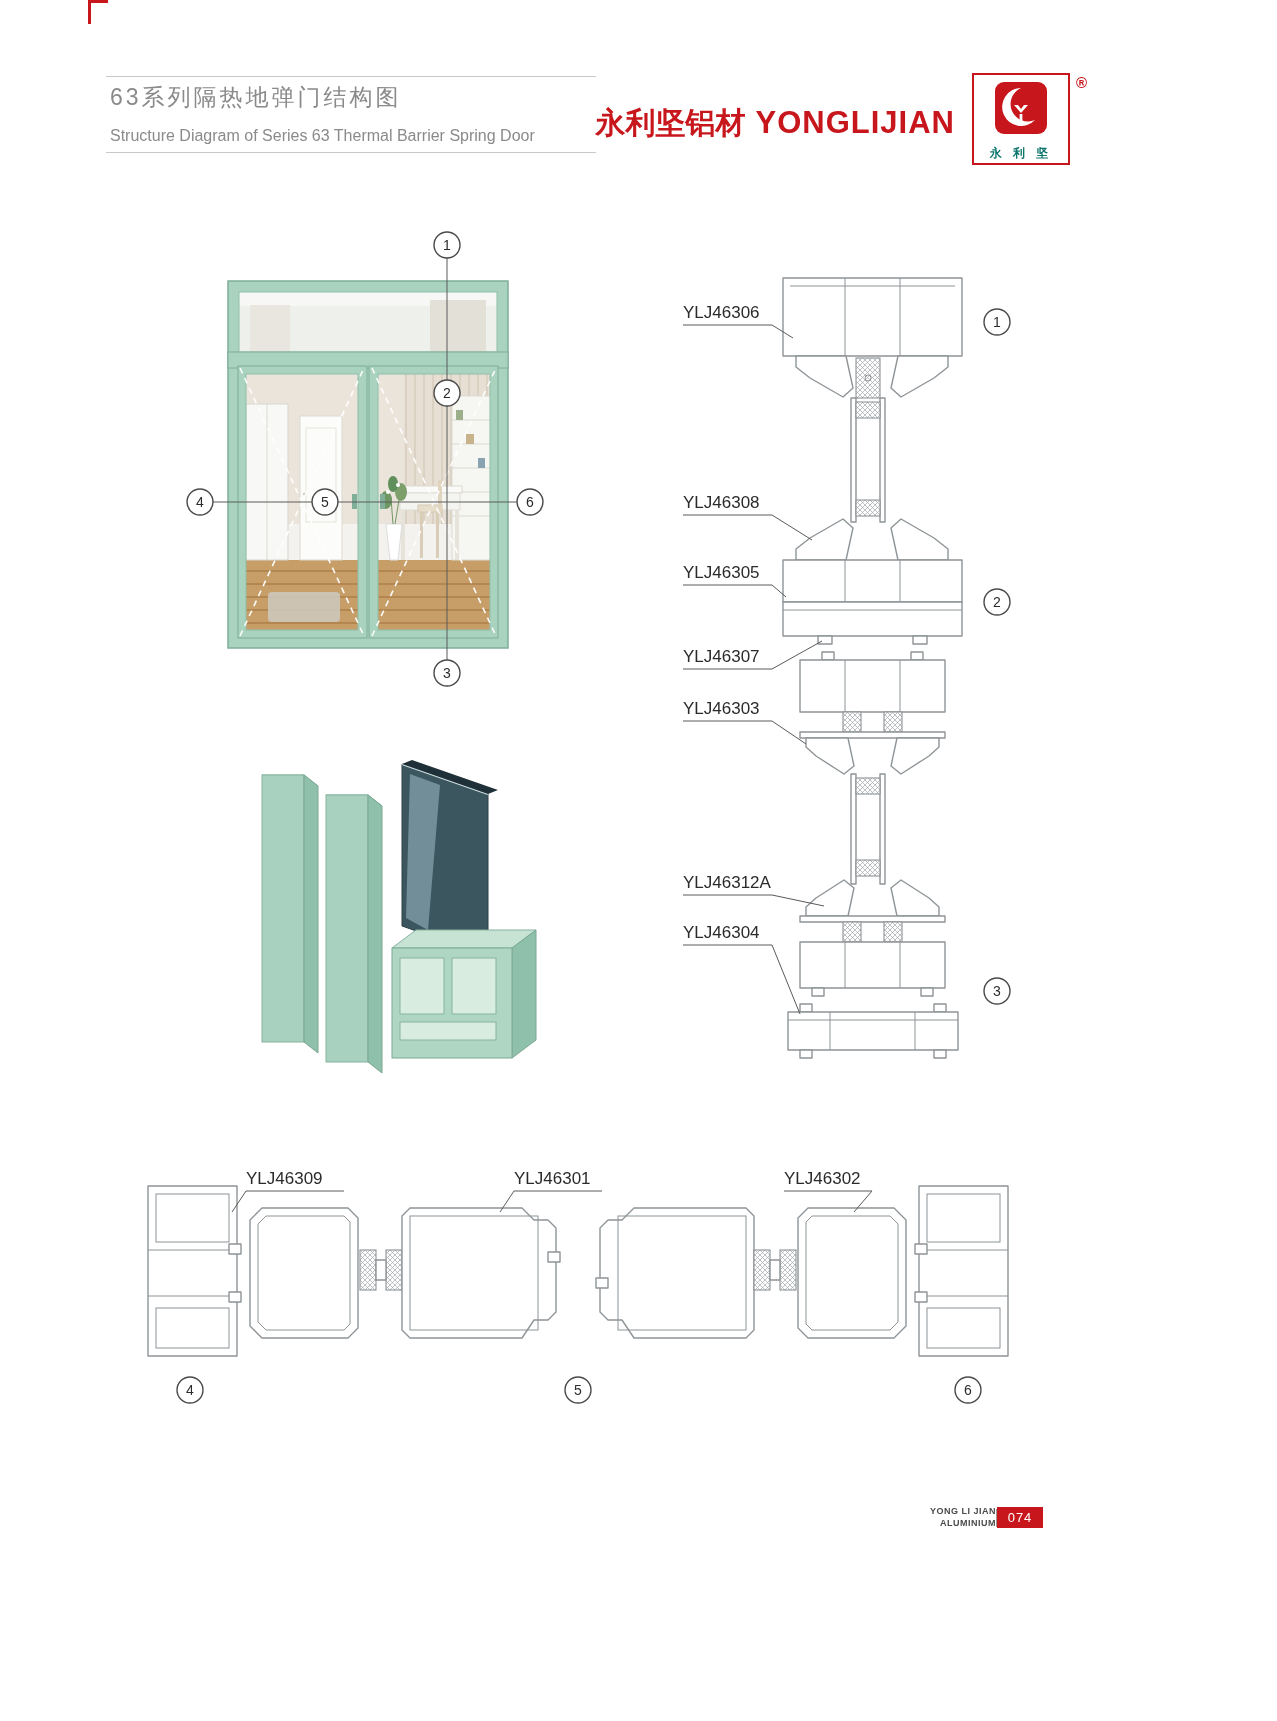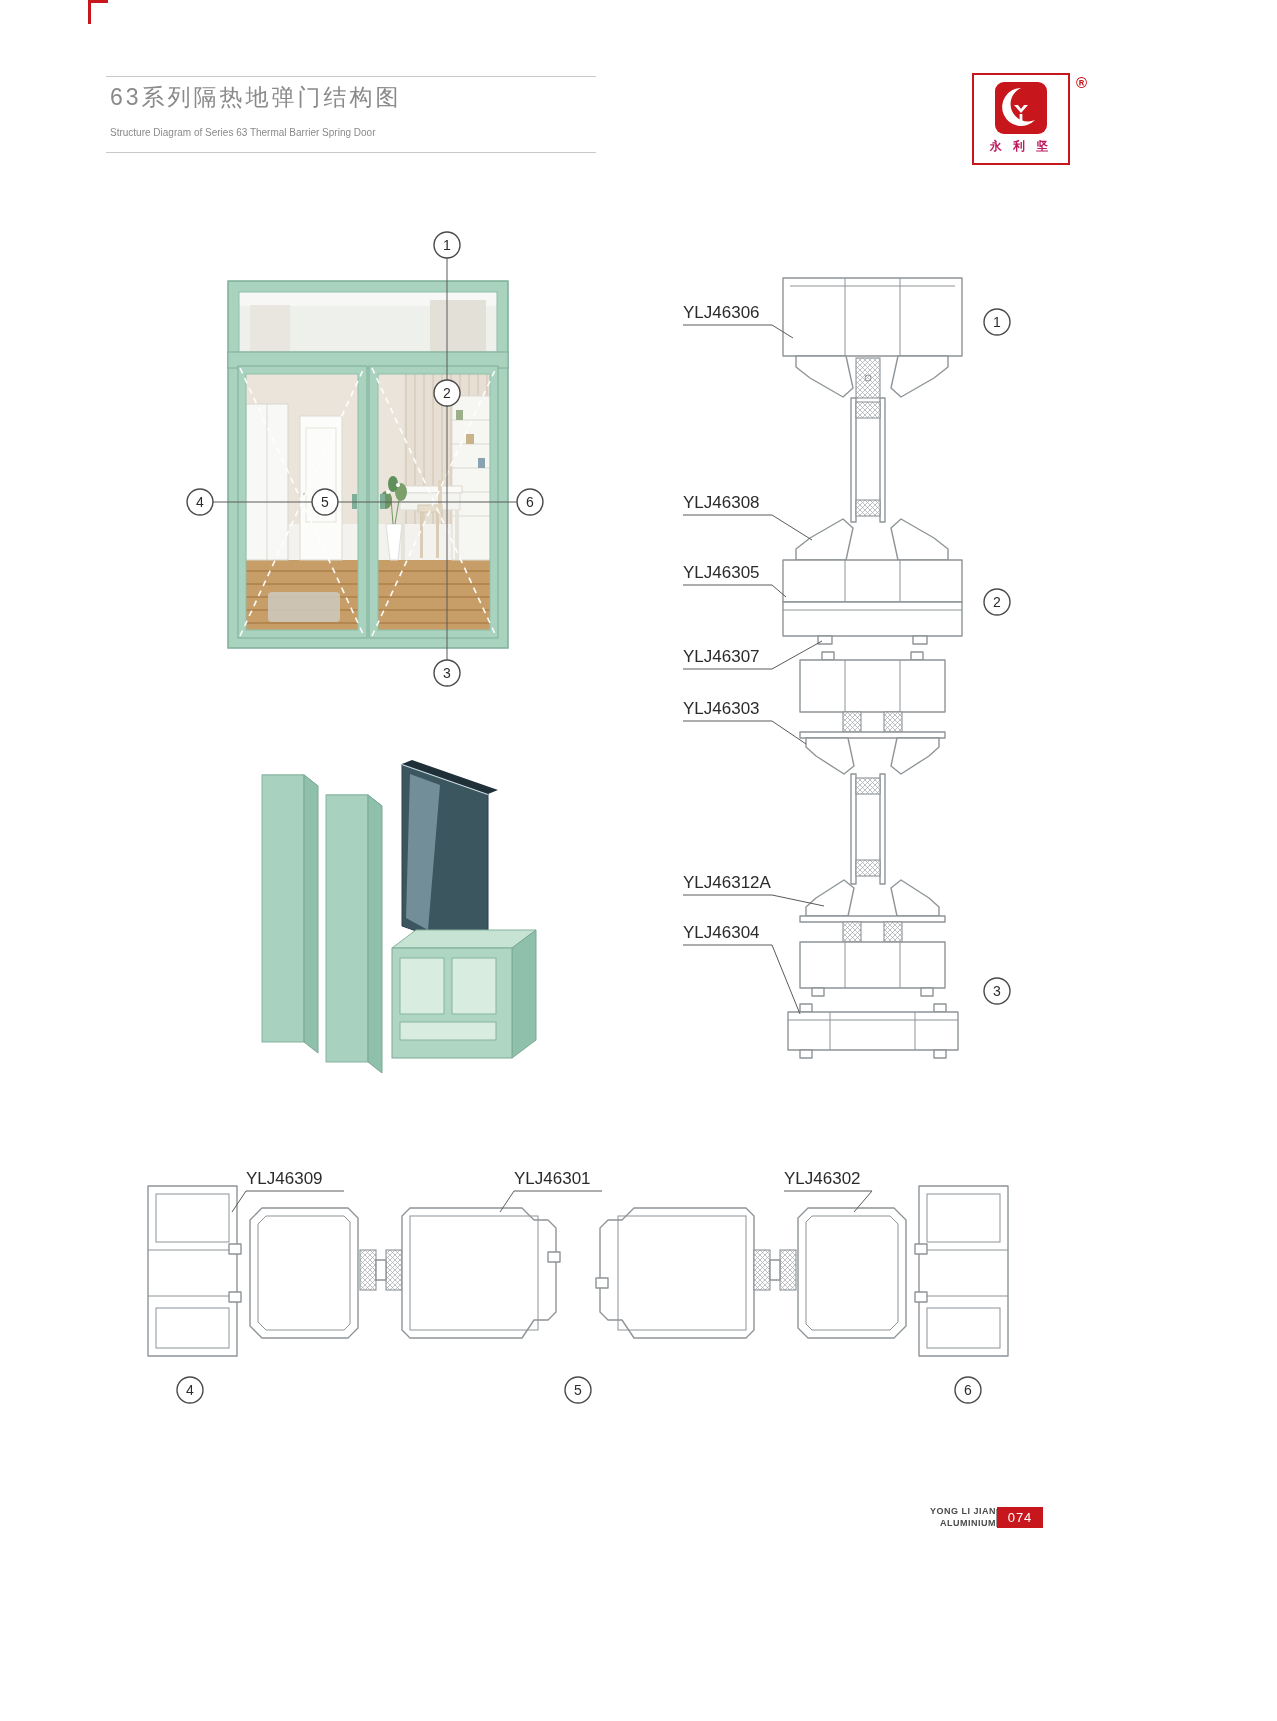--- a/index.html
+++ b/index.html
@@ -4,26 +4,26 @@
 <style>
 *{margin:0;padding:0;box-sizing:border-box}
 html,body{background:#ffffff}
 .page{position:relative;width:1277px;height:1721px;background:#fff;font-family:"Liberation Sans",sans-serif;overflow:hidden}
 .abs{position:absolute}
 .corner-mark{position:absolute;left:88px;top:0;width:20px;height:24px;border-left:3px solid #c8161d;border-top:3px solid #c8161d}
 .rule{position:absolute;left:106px;width:490px;height:1px;background:#c9c9c9}
 .rule.top{top:76px}
 .rule.bottom{top:152px}
 .title-cn{position:absolute;left:110px;top:82px;font-size:23px;color:#8a8a8a;letter-spacing:3px}
-.title-en{position:absolute;left:110px;top:127px;font-size:10px;color:#8a8a8a}
+.title-en{position:absolute;left:110px;top:127px;font-size:16px;color:#8a8a8a}
 .brand{position:absolute;top:103px;left:560px;width:395px;text-align:right;color:#c8161d;white-space:nowrap}
 .brand-cn{font-size:30px;font-weight:700}
 .brand-en{font-size:31px;font-weight:700;margin-left:10px;letter-spacing:1px}
 .logo-box{position:absolute;left:972px;top:73px;width:98px;height:92px;border:2px solid #c8161d;display:flex;flex-direction:column;align-items:center;padding-top:6px;background:#fff}
-.logo-caption{color:#be185d;font-size:12px;font-weight:700;letter-spacing:4px;margin-top:3px}
+.logo-caption{color:#0f766e;font-size:12px;font-weight:700;letter-spacing:4px;margin-top:10px}
 .registered{position:absolute;left:1076px;top:74px;color:#c8161d;font-size:15px;font-weight:700}
 .footer{position:absolute;left:930px;top:1506px;display:flex;align-items:center;}
 .footer-text{text-align:right;color:#4a4a4a;font-size:9px;font-weight:700;letter-spacing:.5px;line-height:1.3}
 .footer-sep{width:1px;height:18px;background:#9a9a9a}
 .footer-box{width:46px;height:21px;background:#c8161d;color:#fff;font-size:13px;font-weight:400;display:flex;align-items:center;justify-content:center;letter-spacing:1px}
 svg text{font-family:"Liberation Sans",sans-serif}
 .ln{fill:#fff;stroke:#8e9497;stroke-width:1.4;stroke-linejoin:round}
 .ln2{fill:none;stroke:#8e9497;stroke-width:1}
 .hatch{stroke:#8e9497;stroke-width:1.1}
 .lead{stroke:#5a5a5a;stroke-width:1;fill:none}
@@ -35,20 +35,23 @@
 <body>
 
 <div class="page">
 
   <div class="corner-mark"></div>
   <div class="rule top"></div>
   <div class="title-cn">63系列隔热地弹门结构图</div>
   <div class="title-en">Structure Diagram of Series 63 Thermal Barrier Spring Door</div>
   <div class="rule bottom"></div>
 
+  <div class="brand">
+    <span class="brand-cn">永利坚铝材</span><span class="brand-en">YONGLIJIAN</span>
+  </div>
 
   <div class="logo-box">
     <svg width="54" height="54" viewBox="0 0 54 54">
       <rect x="1" y="1" width="52" height="52" rx="9" fill="#c8161d"></rect>
       <path d="M27 7 a19 19 0 1 0 14 32 a15 15 0 1 1 -14 -32 Z" fill="#ffffff"></path>
       <path d="M20 24 l7 8 l7 -8 l-4 0 l-3 4 l-3 -4 Z M25.6 33 h2.8 v9 h-2.8 Z" fill="#ffffff"></path>
     </svg>
     <div class="logo-caption">永 利 坚</div>
   </div>
   <div class="registered">®</div>

